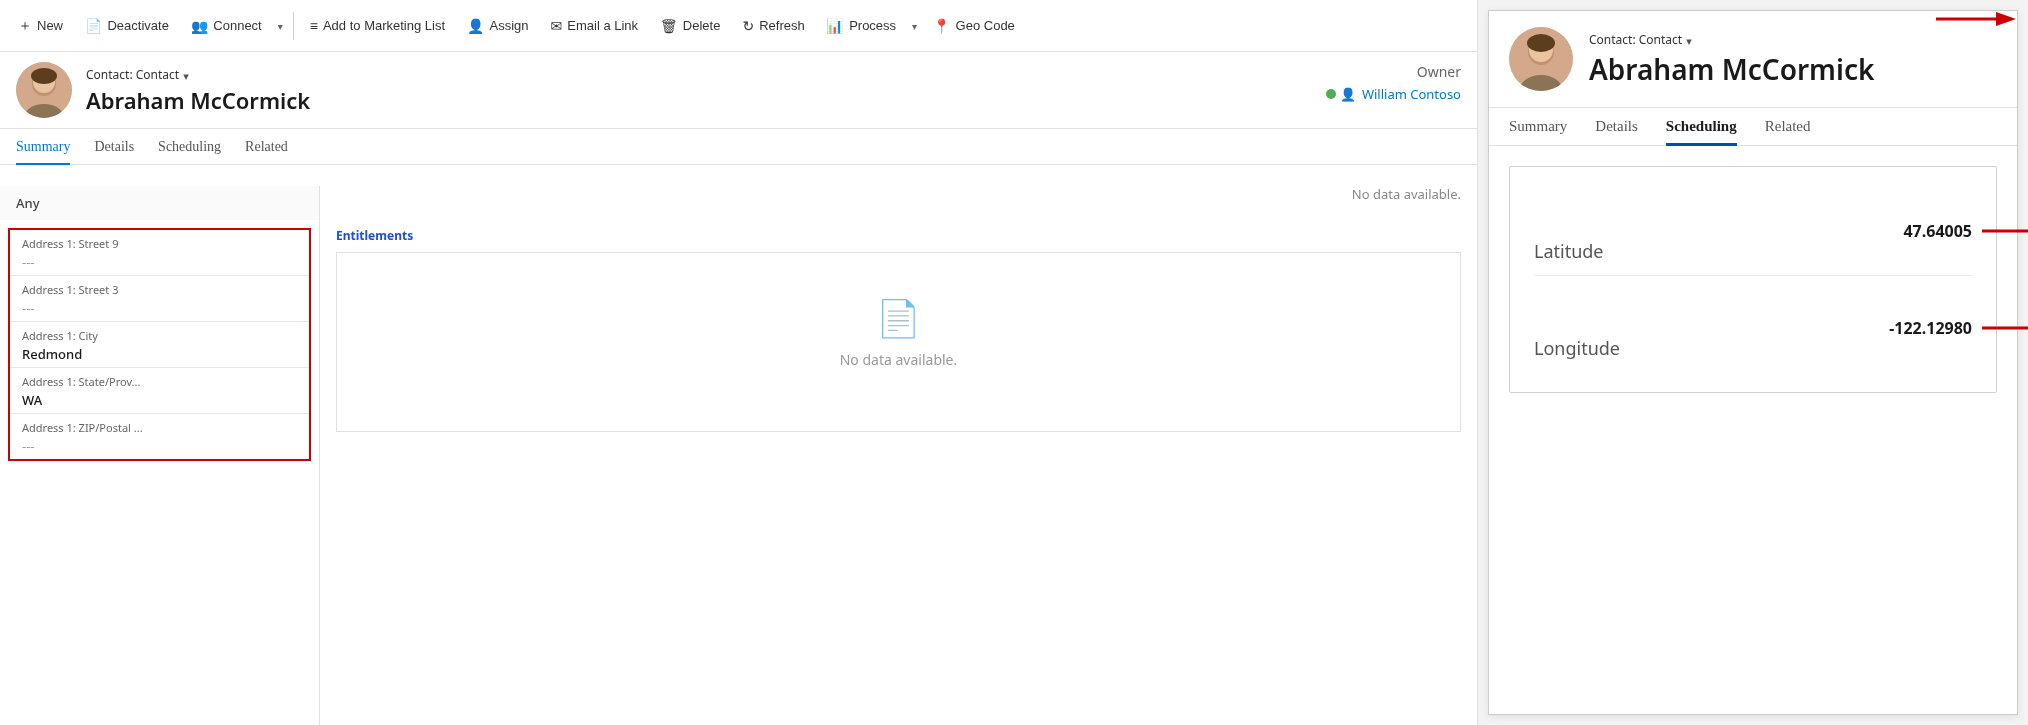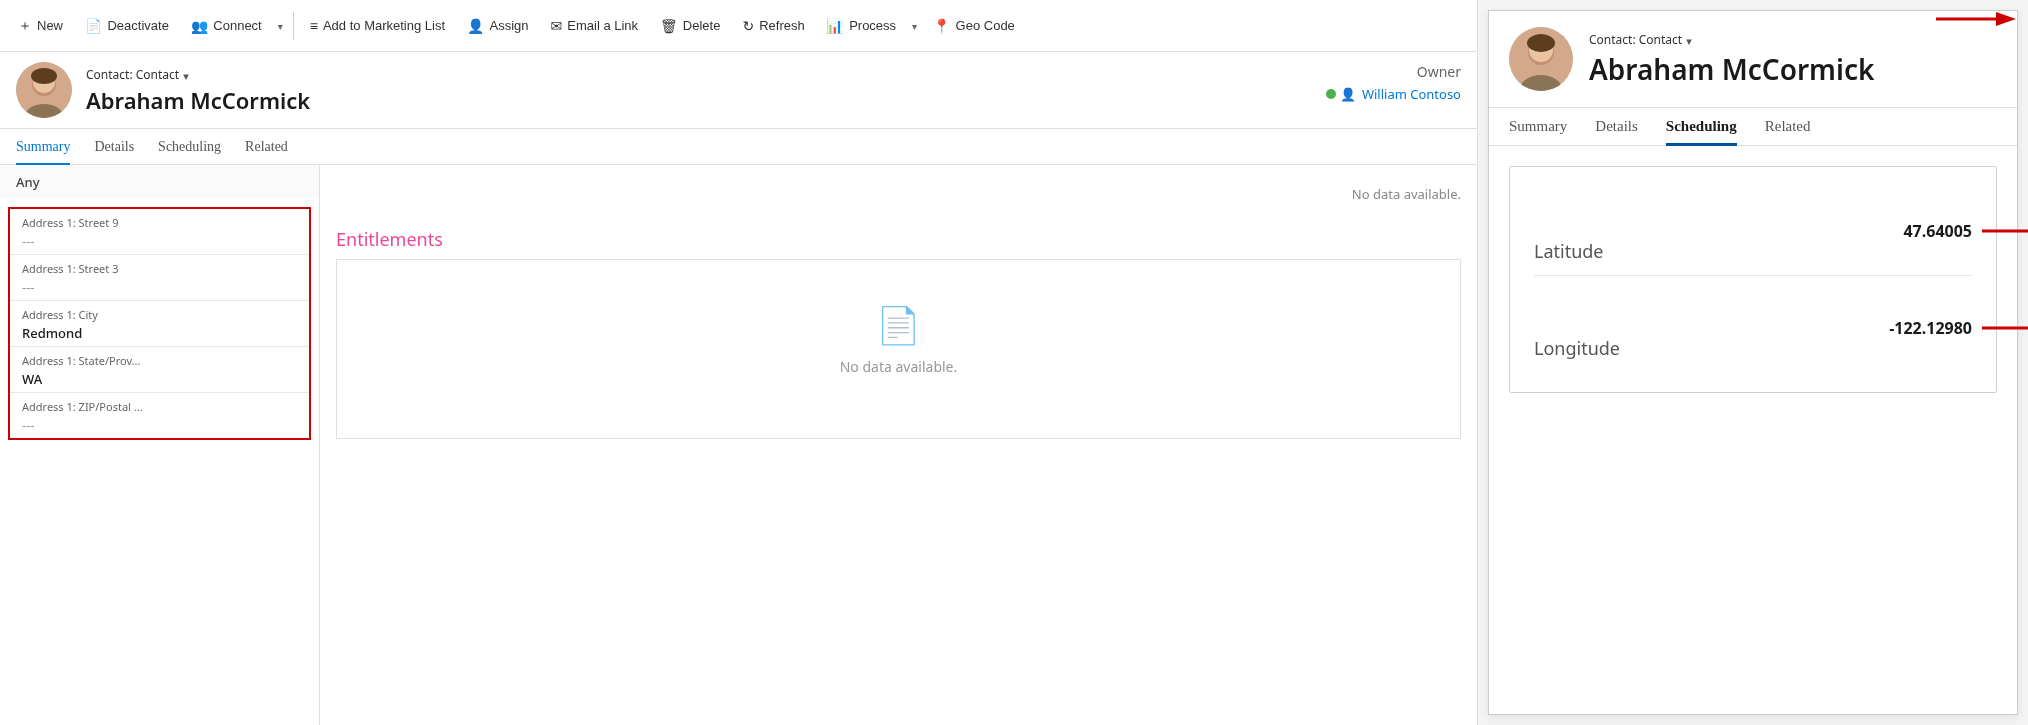--- a/index.html
+++ b/index.html
@@ -146,20 +146,21 @@
       display: flex;
       flex: 1;
       overflow: hidden;
     }
 
     
     .left-column {
       width: 320px;
       border-right: 1px solid #e0e0e0;
       overflow-y: auto;
+      margin-top: 21px;
     }
     .section-header {
       padding: 8px 16px;
       font-size: 13px;
       font-weight: 500;
       color: #444;
       background: #fafafa;
     }
     .address-section {
       border: 2px solid #c00;
@@ -195,23 +196,23 @@
     .no-data {
       font-size: 13px;
       color: #888;
       text-align: right;
       padding: 8px 0;
     }
     .entitlements-section {
       margin-top: 16px;
     }
     .section-title {
-      font-size: 18px;
-      font-weight: 400;
-      color: #ec4899;
+      font-size: 12px;
+      font-weight: 700;
+      color: #1d4ed8;
       margin-bottom: 8px;
     }
     .entitlements-empty {
       display: flex;
       flex-direction: column;
       align-items: center;
       padding: 40px 20px;
       color: #999;
     }
     .doc-icon {

